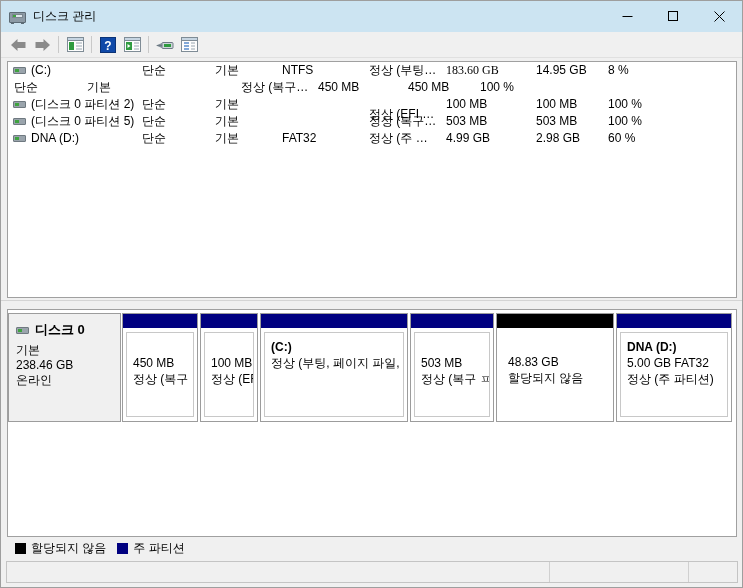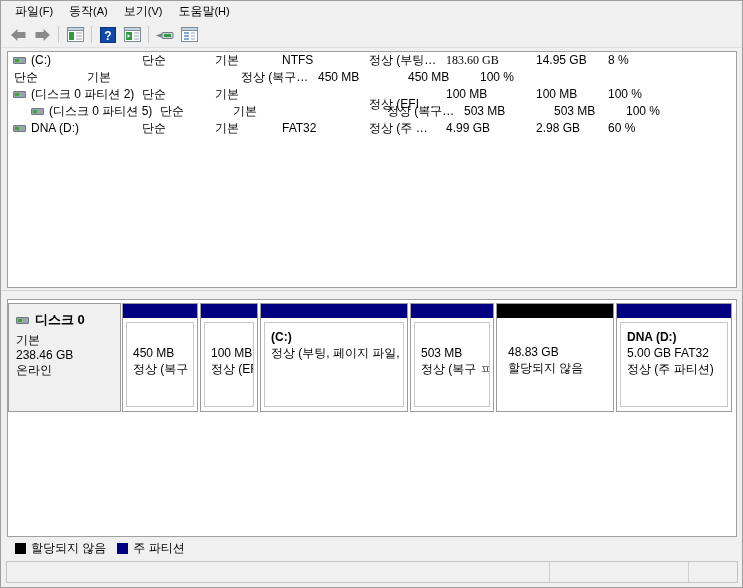--- a/index.html
+++ b/index.html
@@ -227,27 +227,49 @@
     line-height: 20px; padding-left: 6px;
     overflow: hidden; white-space: nowrap;
   }
   .sb-pane:last-child { border-right: none; }
 </style>
 </head>
 <body>
 
 <div id="window">
 
-
-  <div id="menubar">
-    <div class="menu-item"><span>파일</span><span class="mnemo">(F)</span></div>
-    <div class="menu-item"><span>동작</span><span class="mnemo">(A)</span></div>
-    <div class="menu-item"><span>보기</span><span class="mnemo">(V)</span></div>
-    <div class="menu-item"><span>도움말</span><span class="mnemo">(H)</span></div>
-  </div>
+  <div id="titlebar">
+    <div id="title-icon">
+      <div class="ti-body"></div>
+      <div class="ti-slot"></div>
+      <div class="ti-green"></div>
+      <div class="ti-foot"></div>
+      <div class="ti-foot2"></div>
+    </div>
+    <div id="title-text">디스크 관리</div>
+    <div id="wincontrols">
+      <div class="wc" id="btn-min">
+        <svg width="11" height="11" viewBox="0 0 11 11">
+            <line x1="0.5" y1="5.5" x2="10.5" y2="5.5" stroke="#000" stroke-width="1"></line>
+          </svg>
+      </div>
+      <div class="wc" id="btn-max">
+        <svg width="11" height="11" viewBox="0 0 11 11">
+            <rect x="0.5" y="0.5" width="9" height="9" fill="none" stroke="#000" stroke-width="1"></rect>
+          </svg>
+      </div>
+      <div class="wc" id="btn-close">
+        <svg width="11" height="11" viewBox="0 0 11 11">
+            <line x1="0.5" y1="0.5" x2="10.5" y2="10.5" stroke="#000" stroke-width="1"></line>
+            <line x1="10.5" y1="0.5" x2="0.5" y2="10.5" stroke="#000" stroke-width="1"></line>
+          </svg>
+      </div>
+    </div>
+  </div>
+
 
   <div id="toolbar">
     <div class="tb-btn">
       <svg width="17" height="14" viewBox="0 0 17 14">
         <path d="M7.5 1 L1 7 L7.5 13 L7.5 10 L15.5 10 L15.5 4 L7.5 4 Z" fill="#8a8a8a"></path>
       </svg>
     </div>
     <div class="tb-btn">
       <svg width="17" height="14" viewBox="0 0 17 14">
         <path d="M9.5 1 L16 7 L9.5 13 L9.5 10 L1.5 10 L1.5 4 L9.5 4 Z" fill="#8a8a8a"></path>
@@ -339,21 +361,21 @@
           <div class="cell" style="flex: 0 0 73px;">단순</div>
           <div class="cell" style="flex: 0 0 67px;">기본</div>
           <div class="cell" style="flex: 0 0 87px;"></div>
           <div class="cell" style="flex: 0 0 77px; margin-top: 20px;">정상 (EFI …</div>
           <div class="cell" style="flex: 0 0 90px;">100 MB</div>
           <div class="cell" style="flex: 0 0 72px;">100 MB</div>
           <div class="cell" style="flex: 0 0 83px;">100 %</div>
           <div class="cell" style="flex: 0 0 55px;"></div>
         </div>
         <div class="vrow">
-          <div class="cell vol" style="flex: 0 0 128px; margin-left: 18px;">
+          <div class="cell vol" style="flex: 0 0 128px;">
             <span class="volicon"></span>
             <span>(디스크 0 파티션 5)</span>
           </div>
           <div class="cell" style="flex: 0 0 73px;">단순</div>
           <div class="cell" style="flex: 0 0 67px;">기본</div>
           <div class="cell" style="flex: 0 0 87px;"></div>
           <div class="cell" style="flex: 0 0 77px;">정상 (복구…</div>
           <div class="cell" style="flex: 0 0 90px;">503 MB</div>
           <div class="cell" style="flex: 0 0 72px;">503 MB</div>
           <div class="cell" style="flex: 0 0 83px;">100 %</div>

